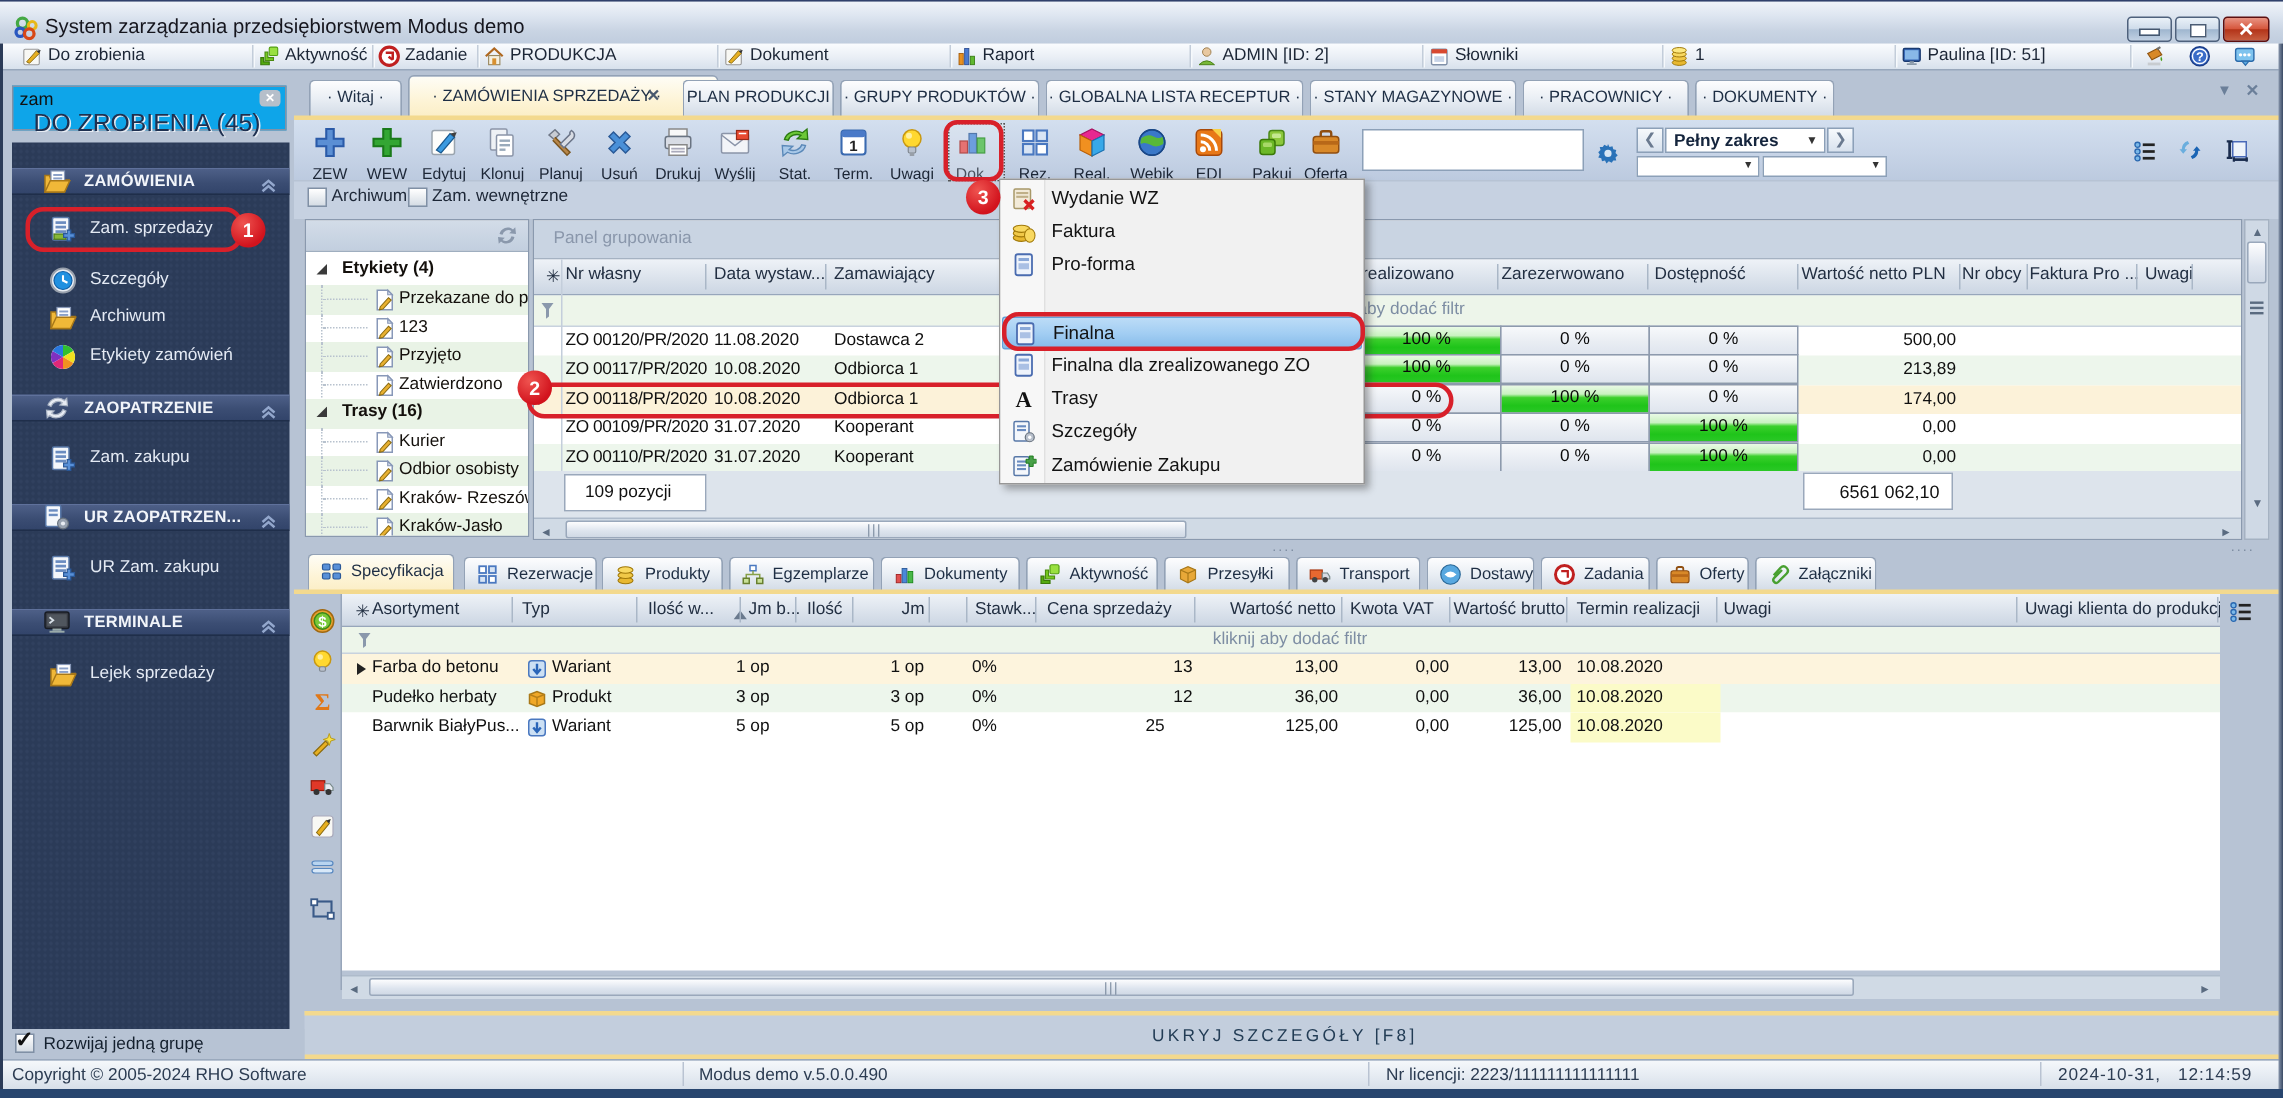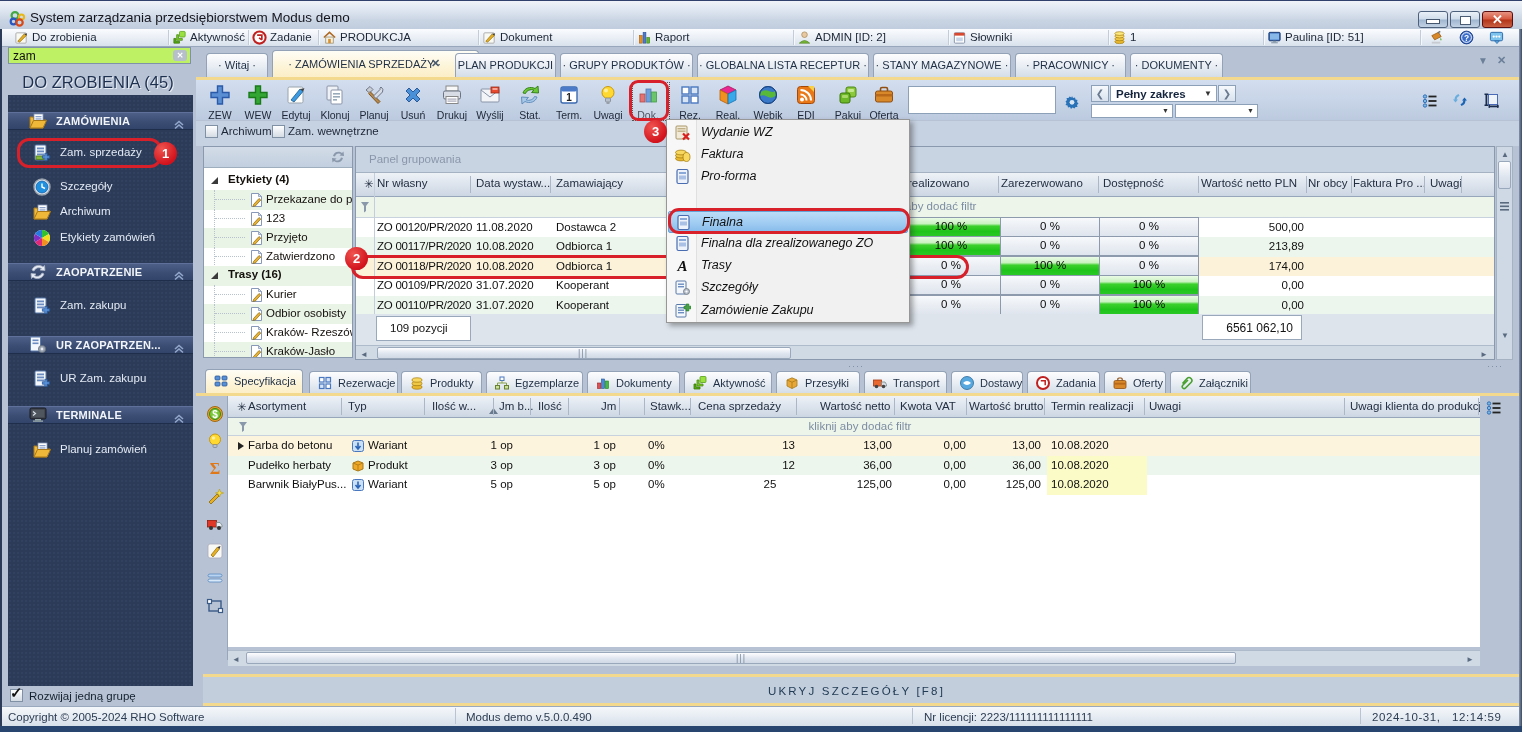--- a/index.html
+++ b/index.html
@@ -8,21 +8,21 @@
  background:linear-gradient(180deg,#f0f4f9 0%,#dde5f0 35%,#c9d4e3 70%,#c0cdde 100%);
  border-top:1px solid #30416b;box-sizing:border-box;}
 .titletext{position:absolute;left:30px;top:9px;font-size:13.5px;color:#15151d;}
 .wbtn{position:absolute;top:10px;height:17px;border:1px solid #4e617c;border-radius:3px;box-sizing:border-box;}
 .menubar{position:absolute;left:0;top:29px;width:1522px;height:18px;
  background:linear-gradient(180deg,#fafcfe 0%,#e9eef5 55%,#d8e1ec 100%);
  border-bottom:1px solid #98a7bb;box-sizing:border-box;}
 .mitem{position:absolute;top:2px;height:14px;font-size:11.5px;color:#1c2636;white-space:nowrap;}
 .micon{position:absolute;top:0px;}
 .msep{position:absolute;top:1px;height:15px;width:1px;background:#c3cdda;box-shadow:1px 0 0 #f6f9fc;}
-.search{position:absolute;left:8px;top:47px;width:183px;height:17px;background:#bef264;border:1px solid #7f92a8;box-sizing:border-box;}
+.search{position:absolute;left:8px;top:57px;width:183px;height:30px;background:#0ea5e9;border:1px solid #7f92a8;box-sizing:border-box;}
 .dozrob{position:absolute;left:0px;top:73px;width:196px;text-align:center;font-size:16.5px;color:#1e3050;text-shadow:1px 1px 0 #e8edf4;}
 .sidebar{position:absolute;left:8px;top:95px;width:185px;height:591px;background:#2b3b58;
  background-image:radial-gradient(rgba(125,145,185,0.07) 1px,transparent 1.2px);background-size:4px 4px;}
 .shead{position:absolute;left:0;width:185px;height:18px;background:linear-gradient(180deg,#4d5f87 0%,#3b4d73 55%,#32446a 100%);border-top:1px solid #5f719b;border-bottom:1px solid #1f2e4a;box-sizing:border-box;}
 .shead .t{position:absolute;left:48px;top:2px;font-size:11px;font-weight:bold;color:#f2f5fa;letter-spacing:.2px;}
 .sitem{position:absolute;left:0;width:185px;font-size:11.5px;color:#e4eaf4;}
 .tab{position:absolute;top:53px;height:25px;border:1px solid #93a2b6;border-bottom:none;border-radius:4px 4px 0 0;
  background:linear-gradient(180deg,#fdfdfe 0%,#e9eef4 50%,#d2dbe6 100%);box-sizing:border-box;
  font-size:11px;color:#1e2e44;text-align:center;}
 .tab .tt{position:relative;top:5px;white-space:nowrap;}
@@ -68,21 +68,21 @@
 .drow{position:absolute;left:0;width:1252px;height:19.5px;font-size:11.5px;color:#101010;}
 .drow .c{position:absolute;top:3px;white-space:nowrap;}
 .dhscroll{position:absolute;left:228px;top:650px;width:1252px;height:16px;background:#d0dae5;border-top:1px solid #aebbcb;box-sizing:border-box;}
 .dright{position:absolute;left:1480px;top:396px;width:16px;height:264px;background:#b7c3d4;}
 .ukryj{position:absolute;left:203px;top:674px;width:1319px;height:32px;background:#c3cedd;border-top:3px solid #f3d98e;border-bottom:3px solid #f3d98e;box-sizing:border-box;}
 .rozwijaj{position:absolute;left:0px;top:686px;width:203px;height:20px;background:#b7c3d4;font-size:11.5px;color:#14202e;}
 .statusbar{position:absolute;left:0;top:706px;width:1522px;height:20px;background:linear-gradient(180deg,#f5f8fb 0%,#e5ebf2 55%,#d7dfe9 100%);border-top:1px solid #9aa9bd;box-sizing:border-box;font-size:11.5px;color:#2c3c52;}
 .navybar{position:absolute;left:0;top:726px;width:1522px;height:6px;background:#27456e;}
 .ctxmenu{position:absolute;left:666px;top:119px;width:244px;height:204px;background:#f1f1f1;border:1px solid #979797;box-sizing:border-box;box-shadow:3px 3px 5px rgba(40,40,40,0.4);z-index:50;}
 .ctxgutter{position:absolute;left:0;top:0;width:29px;height:202px;background:#f7f7f7;border-right:1px solid #e0e0e0;}
-.mi{position:absolute;left:1px;width:240px;height:22px;font-style:italic;}
+.mi{position:absolute;left:1px;width:240px;height:22px;}
 .mi .t{position:absolute;left:33px;top:3px;font-size:12.5px;color:#121212;white-space:nowrap;}
 .mi .ic{position:absolute;left:6px;top:2px;}
 .mi.hl{background:linear-gradient(180deg,#bcdcf7 0%,#a3cef3 50%,#86bbea 100%);border:1px solid #66a1d8;border-radius:2px;box-sizing:border-box;}
 .redcirc{position:absolute;width:23px;height:23px;border-radius:50%;background:radial-gradient(circle at 35% 30%,#ef5450,#d2131d 70%);color:#fff;font-weight:bold;font-size:13px;text-align:center;line-height:23px;z-index:60;}
 .redoval{position:absolute;border:3px solid #d8202a;border-radius:12px;box-sizing:border-box;z-index:55;}
 </style></head><body>
 <div class="app">
 <div class="titlebar">
 <div class="abs" style="left:9px;top:9px"><svg width="17" height="17" viewBox="0 0 17 17">
           <circle cx="6" cy="5.5" r="3.4" fill="none" stroke="#44a844" stroke-width="2.2"></circle>
@@ -308,21 +308,21 @@
           </svg></div>
       </div>
 <div class="sitem" style="top:345px;">
         <div class="abs" style="left:24px;top:0px;"><svg width="20" height="20" viewBox="0 0 20 20">
             <path d="M2 6 L2 17 L15 17 L18 9 L6 9 L5 6 Z" fill="#f0b838" stroke="#a87818" stroke-width="1"></path>
 <rect x="6" y="3" width="9" height="9" fill="#fff" stroke="#8898b8" stroke-width=".8"></rect>
 <rect x="7.5" y="5" width="6" height="1.3" fill="#8aa0c8"></rect>
             <rect x="7.5" y="7.3" width="6" height="1.3" fill="#8aa0c8"></rect>
 <path d="M2 17 L5.5 9.5 L18.5 9.5 L15 17 Z" fill="#f0b838" stroke="#a87818" stroke-width="1"></path>
           </svg></div>
-        <div class="abs" style="left:52px;top:3px;white-space:nowrap;">Planuj zamówień</div>
+        <div class="abs" style="left:52px;top:3px;white-space:nowrap;">Lejek sprzedaży</div>
       </div>
 </div>
 <div class="tab" style="left:206px;width:62px;">
       <div class="tt">·  Witaj  ·</div>
     </div>
 <div class="tab active" style="left:272px;width:207px;">
       <div class="tt">·  ZAMÓWIENIA SPRZEDAŻY  ·</div>
     </div>
 <div class="tab" style="left:455px;width:101px;">
       <div class="tt">PLAN PRODUKCJI</div>

